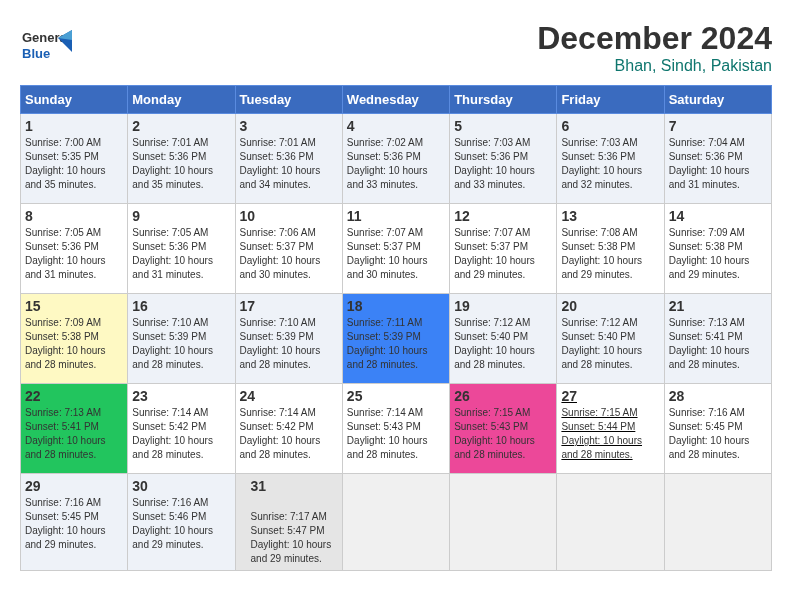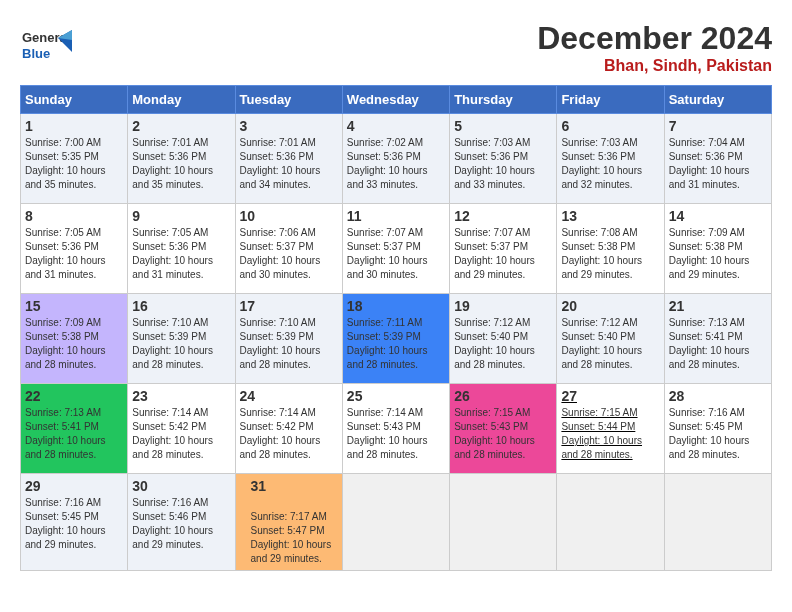--- a/index.html
+++ b/index.html
@@ -24,22 +24,21 @@
     .title-block {
       text-align: right;
     }
     .main-title {
       font-size: 32px;
       font-weight: bold;
       color: #333;
     }
     .subtitle {
       font-size: 16px;
-      color: #b91c1c;
-      font-weight: bold;
+      color: #0f766e;
     }
     .calendar {
       width: 100%;
       border-collapse: collapse;
       font-size: 11px;
     }
     .calendar thead th {
       background-color: #3a6bbf;
       color: #fff;
       padding: 6px 4px;
@@ -207,21 +206,21 @@
         </td>
         <td style="background: rgb(255, 255, 255);">
           <span class="day-number">14</span>
           <div class="day-info" style="white-space: pre-line;">Sunrise: 7:09 AM
 Sunset: 5:38 PM
 Daylight: 10 hours
 and 29 minutes.</div>
         </td>
       </tr>
       <tr>
-        <td style="background: #c4b5fd;">
+        <td style="background: #fef9c3;">
           <span class="day-number">15</span>
           <div class="day-info" style="white-space: pre-line;">Sunrise: 7:09 AM
 Sunset: 5:38 PM
 Daylight: 10 hours
 and 28 minutes.</div>
         </td>
         <td style="background: rgb(238, 242, 248);">
           <span class="day-number">16</span>
           <div class="day-info" style="white-space: pre-line;">Sunrise: 7:10 AM
 Sunset: 5:39 PM
@@ -323,21 +322,21 @@
 Daylight: 10 hours
 and 29 minutes.</div>
         </td>
         <td style="background: rgb(238, 242, 248);">
           <span class="day-number">30</span>
           <div class="day-info" style="white-space: pre-line;">Sunrise: 7:16 AM
 Sunset: 5:46 PM
 Daylight: 10 hours
 and 29 minutes.</div>
         </td>
-        <td style="background: #fdba74; padding-left: 15px;">
+        <td style="background: #e5e5e5; padding-left: 15px;">
           <span class="day-number">31</span>
           <div class="day-info" style="white-space: pre-line; margin-top: 16px;">Sunrise: 7:17 AM
 Sunset: 5:47 PM
 Daylight: 10 hours
 and 29 minutes.</div>
         </td>
         <td class="empty-cell" style="background: rgb(232, 232, 232);"></td>
         <td class="empty-cell" style="background: rgb(232, 232, 232);"></td>
         <td class="empty-cell" style="background: rgb(232, 232, 232);"></td>
         <td class="empty-cell" style="background: rgb(232, 232, 232);"></td>

